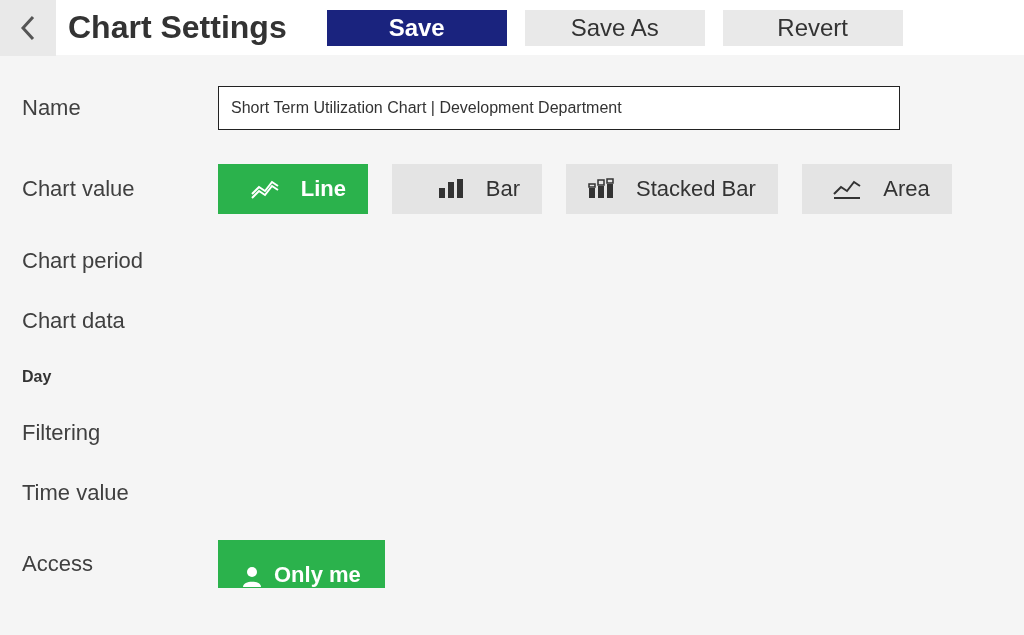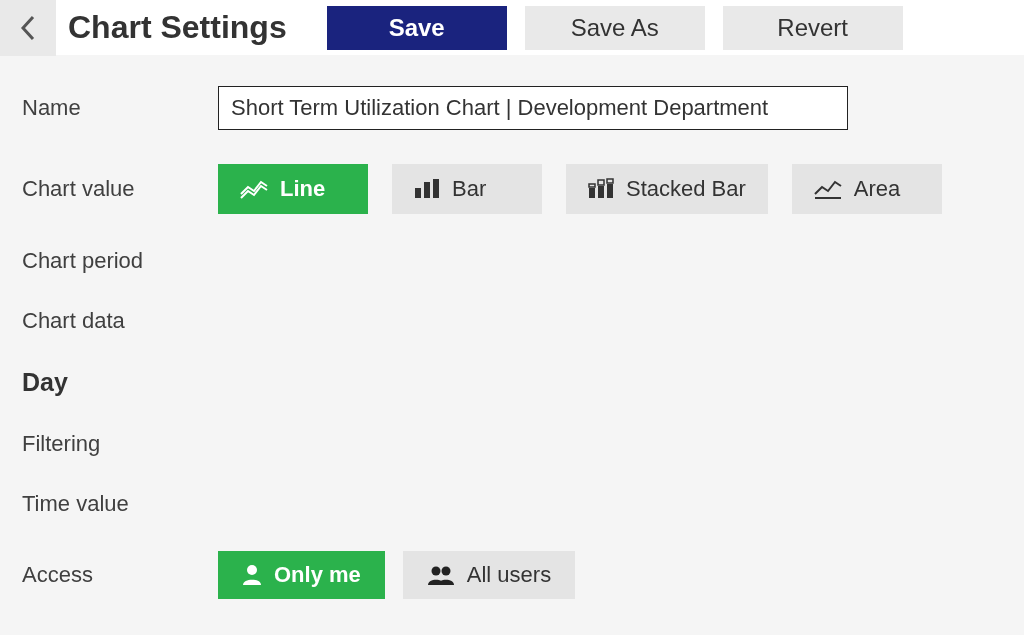--- a/index.html
+++ b/index.html
@@ -32,21 +32,21 @@
       color: #333;
       margin-left: 12px;
       flex: 0 0 auto;
     }
     .header-buttons {
       display: flex;
       gap: 18px;
       margin-left: 40px;
     }
     .hbtn {
-      height: 44px;
+      height: 36px;
       min-width: 180px;
       display: flex;
       align-items: center;
       justify-content: center;
       font-size: 24px;
       font-weight: 400;
       cursor: pointer;
       color: #333;
       background: #e9e9e9;
     }
@@ -66,66 +66,66 @@
       align-items: center;
       margin-bottom: 34px;
     }
     .label {
       width: 196px;
       font-size: 22px;
       color: #404040;
       font-weight: 400;
     }
     .name-input {
-      width: 630px;
+      width: 682px;
       height: 44px;
       padding: 6px 12px;
-      font-size: 22px;
+      font-size: 16px;
       color: #333;
       border: 1px solid #222;
       background: #fff;
       font-family: inherit;
     }
     .chartype-group {
       display: flex;
       gap: 24px;
     }
     .ct-btn {
       height: 50px;
       min-width: 150px;
       display: flex;
       align-items: center;
-      justify-content: flex-start;
-      gap: 12px;
+      justify-content: flex-end;
+      gap: 22px;
       background: #e4e4e4;
       color: #333;
       font-size: 22px;
       cursor: pointer;
       padding: 0 22px;
     }
     .ct-btn.selected {
       background: #2bb24c;
       color: #fff;
       font-weight: 600;
     }
     .value-bold {
-      font-size: 25px;
+      font-size: 16px;
       font-weight: 700;
       color: #333;
       text-align: center;
     }
     .access-group {
       display: flex;
       gap: 18px;
     }
     .access-btn {
       height: 48px;
       padding: 0 24px;
       display: flex;
-      align-items: center;
+      align-items: flex-end;
       gap: 12px;
       background: #e4e4e4;
       color: #333;
       font-size: 22px;
       cursor: pointer;
     }
     .access-btn.selected {
       background: #2bb24c;
       color: #fff;
       font-weight: 600;
@@ -225,26 +225,17 @@
     <div class="access-group">
 
       <div class="access-btn selected">
         <svg width="20" height="22" viewBox="0 0 20 22">
           <circle cx="10" cy="6" r="5" fill="#fff"></circle>
           <path d="M1,21 C1,14 19,14 19,21 Z" fill="#fff"></path>
         </svg>
         <span>Only me</span>
       </div>
 
-      <div class="access-btn">
-        <svg width="28" height="22" viewBox="0 0 28 22">
-          <circle cx="9" cy="7" r="4.5" fill="#222"></circle>
-          <path d="M1,21 C1,14 17,14 17,21 Z" fill="#222"></path>
-          <circle cx="19" cy="7" r="4.5" fill="#222"></circle>
-          <path d="M11,21 C11,14 27,14 27,21 Z" fill="#222"></path>
-        </svg>
-        <span>All users</span>
-      </div>
 
     </div>
   </div>
 
 </div>
 
 </body></html>

